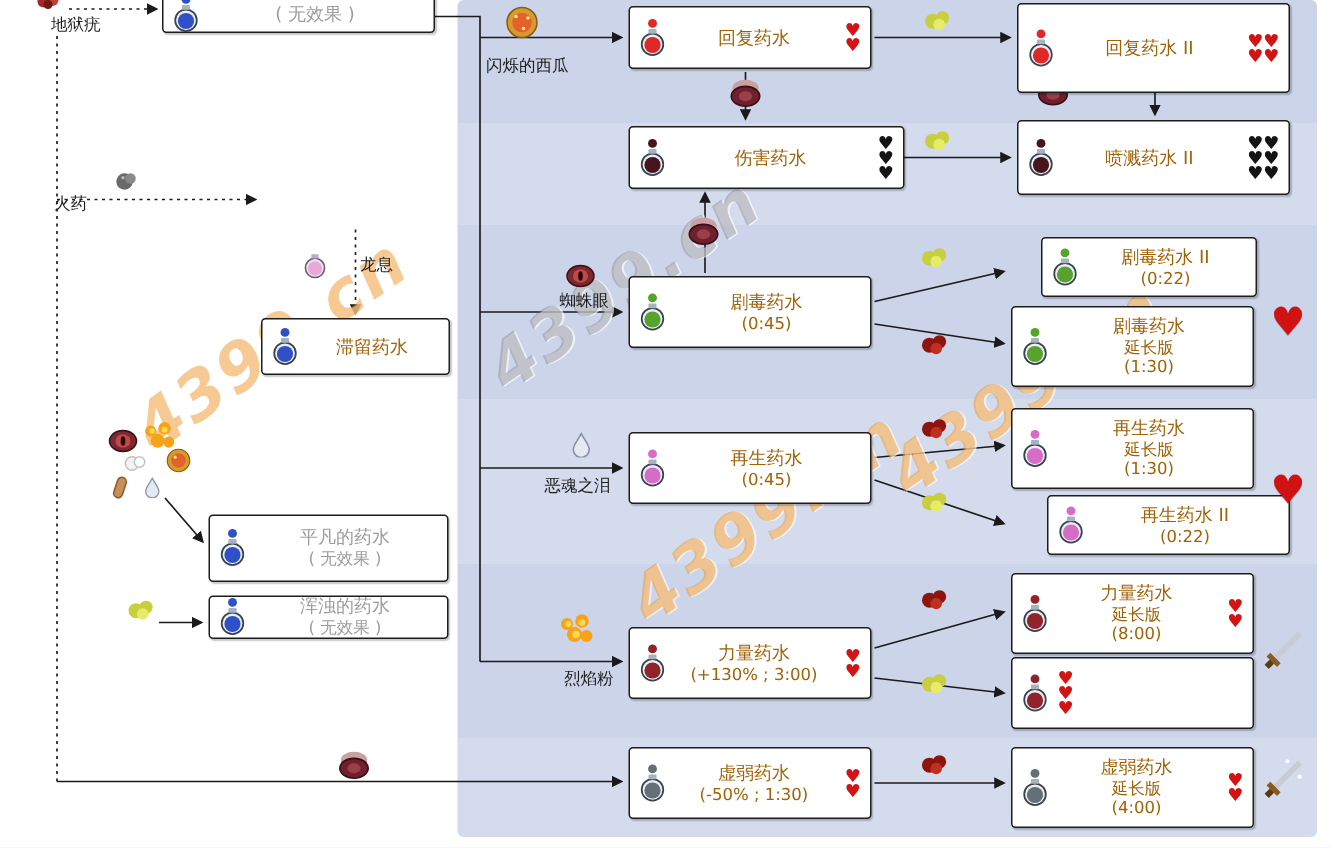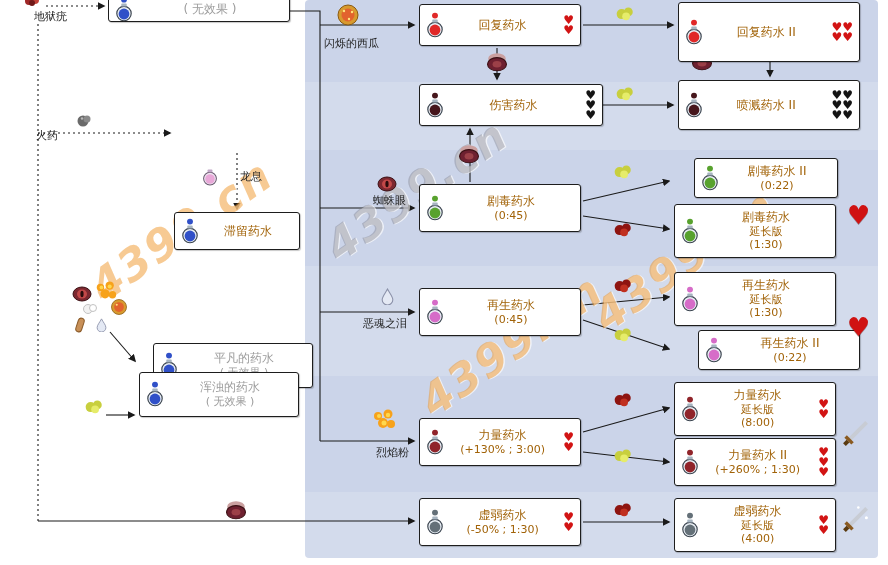--- a/index.html
+++ b/index.html
@@ -289,36 +289,36 @@
           <circle cx="10" cy="20" r="6"></circle>
           <circle cx="10" cy="4" r="3.3"></circle>
         </g>
       <rect x="7" y="8.2" width="6" height="3.4" rx="0.8" fill="#a6b4c0"></rect>
     </svg>
     <div class="lines">
         <div class="l1">滞留药水</div>
       </div>
   </div>
 
-  <div class="box muted" style="left:153px;top:343px;width:160px;height:45px">
+  <div class="box muted" style="left:139px;top:343px;width:160px;height:45px">
     <svg class="bottle" viewBox="0 0 20 30">
       <circle cx="10" cy="19.5" r="8" fill="#e9eff5" stroke="#3a434e" stroke-width="1.3"></circle>
       <g fill="#3050c8">
           <circle cx="10" cy="20" r="6"></circle>
           <circle cx="10" cy="4" r="3.3"></circle>
         </g>
       <rect x="7" y="8.2" width="6" height="3.4" rx="0.8" fill="#a6b4c0"></rect>
     </svg>
     <div class="lines">
       <div class="l1">平凡的药水</div>
         <div class="sub">( 无效果 )</div>
     </div>
   </div>
 
-  <div class="box muted" style="left:139px;top:372px;width:160px;height:45px">
+  <div class="box muted" style="left:139px;top:397px;width:160px;height:29px">
     <svg class="bottle" viewBox="0 0 20 30">
       <circle cx="10" cy="19.5" r="8" fill="#e9eff5" stroke="#3a434e" stroke-width="1.3"></circle>
       <g fill="#3050c8">
           <circle cx="10" cy="20" r="6"></circle>
           <circle cx="10" cy="4" r="3.3"></circle>
         </g>
       <rect x="7" y="8.2" width="6" height="3.4" rx="0.8" fill="#a6b4c0"></rect>
     </svg>
     <div class="lines">
       <div class="l1">浑浊的药水</div>
@@ -538,24 +538,20 @@
 
   <div class="box" style="left:674px;top:438px;width:162px;height:48px">
     <svg class="bottle" viewBox="0 0 20 30">
       <circle cx="10" cy="19.5" r="8" fill="#e9eff5" stroke="#3a434e" stroke-width="1.3"></circle>
       <g fill="#90242a">
           <circle cx="10" cy="20" r="6"></circle>
           <circle cx="10" cy="4" r="3.3"></circle>
         </g>
       <rect x="7" y="8.2" width="6" height="3.4" rx="0.8" fill="#a6b4c0"></rect>
     </svg>
-    <div class="lines">
-      <div class="l1">力量药水 II</div>
-        <div class="sub">(+260% ; 1:30)</div>
-    </div>
     <div class="hearts red">
         <span>♥</span>
         <span>♥</span>
         <span>♥</span>
       </div>
   </div>
 
   <div class="box" style="left:419px;top:498px;width:162px;height:48px">
     <svg class="bottle" viewBox="0 0 20 30">
       <circle cx="10" cy="19.5" r="8" fill="#e9eff5" stroke="#3a434e" stroke-width="1.3"></circle>

